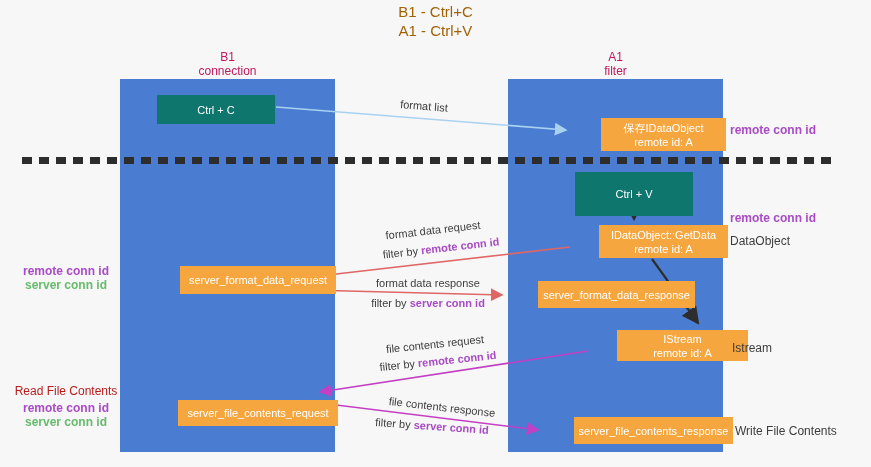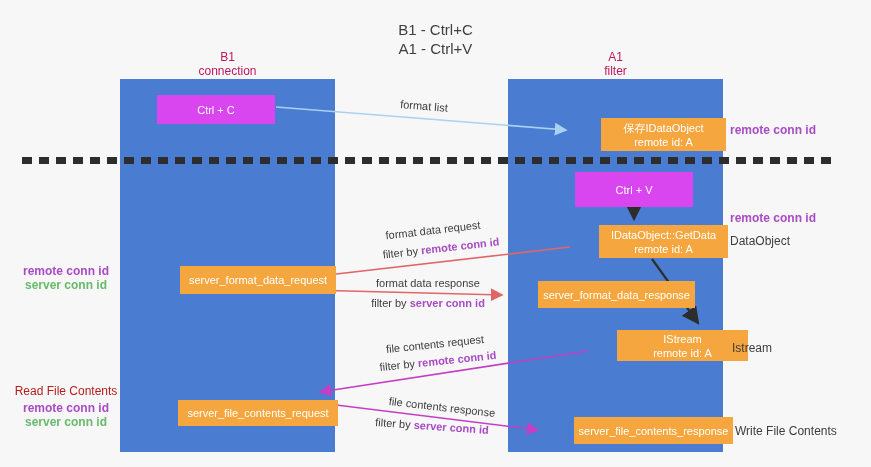--- a/index.html
+++ b/index.html
@@ -1,31 +1,31 @@
 <!DOCTYPE html>
 <html><head>
 <meta charset="utf-8">
 <style>
   html,body{margin:0;padding:0;}
   body{font-family:"Liberation Sans",sans-serif;background:#f7f7f8;}
   #canvas{position:relative;width:871px;height:467px;background:#f7f7f8;overflow:hidden;}
 
-  .title{position:absolute;left:0;top:20px;width:100%;text-align:center;color:#404040;
+  .title{position:absolute;left:0;top:2px;width:100%;text-align:center;color:#a16207;
          font-size:15px;line-height:19px;}
   .lane-header{position:absolute;text-align:center;color:#be185d;font-size:12px;line-height:14px;}
   .lane{position:absolute;top:79px;height:373px;width:215px;background:#4a7dd2;}
   #lane-left{left:120px;}
   #lane-right{left:508px;}
 
   .dashed-line{position:absolute;left:22px;top:157px;width:816px;height:7px;
     background:repeating-linear-gradient(90deg,#2d2d2d 0 10px,transparent 10px 17px);}
 
   .node{position:absolute;display:flex;flex-direction:column;justify-content:center;
         align-items:center;color:#fff;font-size:11px;line-height:14px;text-align:center;z-index:3;}
-  .green{background:#d946ef;}
+  .green{background:#0f766e;}
   .orange{background:#f6a63e;margin-left:28px;}
 
   svg.arrows{position:absolute;left:0;top:0;z-index:2;}
 
   .arrow-label{position:absolute;font-size:11px;color:#3d3d3d;white-space:nowrap;
                transform-origin:center;z-index:4;}
   .key-purple{color:#a94bc4;font-weight:bold;}
   .side-label{position:absolute;font-size:12px;color:#3d3d3d;white-space:nowrap;z-index:4;}
   .conn-purple{color:#a94bc4;font-weight:bold;}
   .conn-green{color:#67bb6b;font-weight:bold;}
@@ -81,21 +81,21 @@
 
   <div class="node green" style="left:157px;top:95px;width:118px;height:29px;">
     <span>Ctrl + C</span>
   </div>
 
   <div class="node orange" style="left:573px;top:118px;width:125px;height:33px;">
     <span>保存IDataObject</span>
     <span>remote id: A</span>
   </div>
 
-  <div class="node green" style="left:575px;top:172px;width:118px;height:35px;">
+  <div class="node green" style="left:575px;top:172px;width:118px;height:44px;">
     <span>Ctrl + V</span>
   </div>
 
   <div class="node orange" style="left:571px;top:225px;width:129px;height:33px;">
     <span>IDataObject::GetData</span>
     <span>remote id: A</span>
   </div>
 
   <div class="node orange" style="left:589px;top:330px;width:131px;height:31px;">
     <span>IStream</span>

